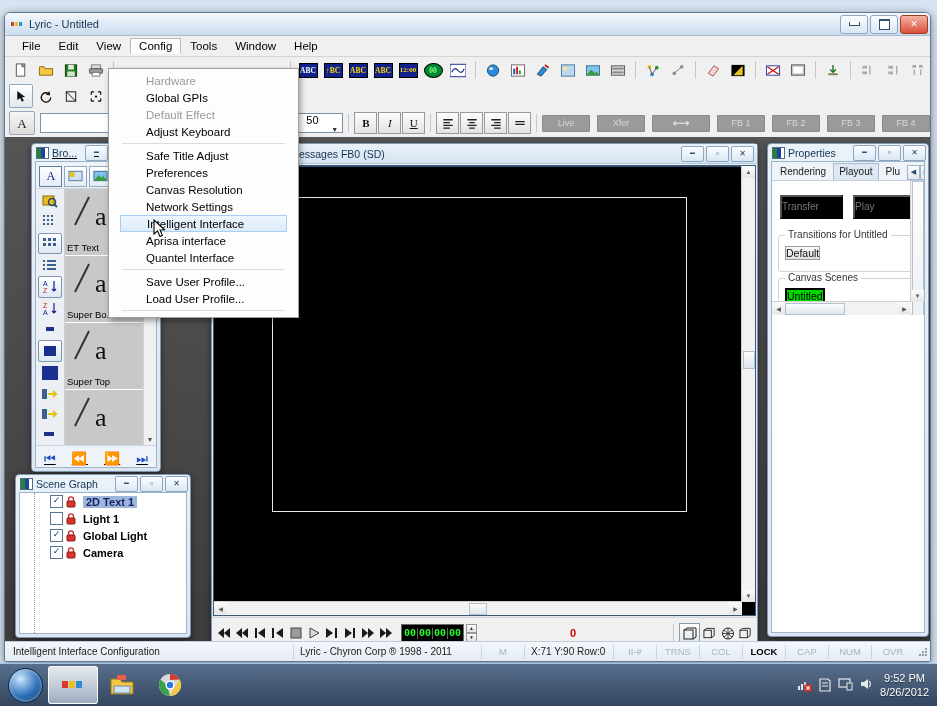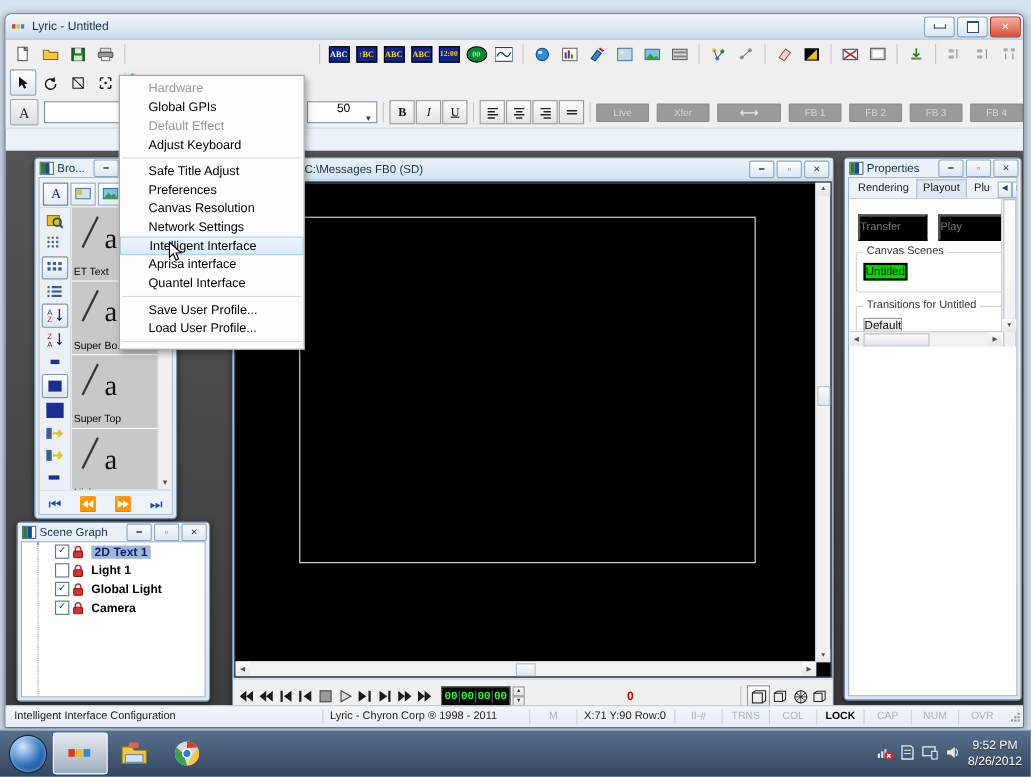--- a/index.html
+++ b/index.html
@@ -101,21 +101,21 @@
   .pico i{display:block;width:4px;height:100%;background:#1a46a0;}
   .ptitle{flex:1;white-space:nowrap;overflow:hidden;}
   .pbtns{display:flex;gap:2px;}
   .pbtn{
     width:21px;height:14px;border:1px solid #8ba7c4;border-radius:2px;
     background:linear-gradient(#fbfdff,#dbe7f4);
     display:flex;align-items:center;justify-content:center;font-size:8px;color:#24425f;
   }
   .pbody{flex:1;margin:0 3px 3px 3px;background:#fff;border:1px solid #9db3c8;overflow:hidden;position:relative;}
   
-  #browser{left:26px;top:6px;width:128px;height:327px;}
+  #browser{left:26px;top:6px;width:128px;height:327px;text-decoration:underline;}
   .br-top{height:24px;display:flex;align-items:center;gap:2px;padding:2px 0 0 3px;background:#eef3f9;border-bottom:1px solid #c9d6e2;}
   .br-top .sq{width:21px;height:19px;border:1px solid #93a9bf;background:linear-gradient(#fff,#e4ecf4);display:flex;align-items:center;justify-content:center;}
   .br-main{display:flex;height:calc(100% - 24px - 25px);}
   .br-side{width:28px;background:#eceff3;border-right:1px solid #c9d0d8;display:flex;flex-direction:column;align-items:center;padding-top:2px;gap:1px;overflow:hidden;}
   .br-side .si{width:22px;height:20px;display:flex;align-items:center;justify-content:center;font-size:9px;}
   .br-side .si.sel{border:1px solid #7f97af;background:linear-gradient(#fff,#dde7f1);border-radius:2px;}
   .br-list{flex:1;background:#fff;overflow:hidden;position:relative;}
   .br-item{height:66px;border-bottom:1px solid #fff;background:#c8c8c8;position:relative;}
   .br-item .thumb{position:absolute;left:8px;top:6px;width:42px;height:38px;}
   .br-item .cap{position:absolute;left:2px;bottom:2px;font-size:9.5px;color:#000;white-space:nowrap;}
@@ -190,21 +190,21 @@
   .orb{width:33px;height:33px;border-radius:50%;background:radial-gradient(circle at 35% 30%,#cfe8ff,#2b6fb8 55%,#10365f);border:1px solid #0c2b4c;box-shadow:0 0 4px rgba(255,255,255,.6) inset;}
   .tkitem{width:48px;height:36px;display:flex;align-items:center;justify-content:center;}
   .tkitem.active{background:linear-gradient(rgba(255,255,255,.85),rgba(225,238,250,.6));border:1px solid rgba(255,255,255,.9);border-radius:3px;}
   .tray{margin-left:auto;display:flex;align-items:center;gap:6px;padding-right:8px;color:#fff;}
   .clock{text-align:center;font-size:11px;color:#fff;line-height:14px;text-shadow:0 1px 1px rgba(0,0,0,.5);}
   
   .dropdown{
     position:absolute;left:103px;top:55px;width:167px;
     background:#fdfdfd;border:1px solid #a0a0a0;
     box-shadow:2px 3px 6px rgba(0,0,0,.35);
-    padding:3px 0;z-index:100;
+    padding:3px 11px;z-index:100;
   }
   .dd-item{height:17px;display:flex;align-items:center;padding-left:26px;font-size:11.5px;color:#000;}
   .dd-item.disabled{color:#9a9a9a;}
   .dd-item.hl{background:linear-gradient(#eef6fd,#dcebfa);border:1px solid #a8cef0;height:15px;}
   .dd-sep{height:1px;background:#dcdcdc;margin:3px 2px;}
   .cursor{position:absolute;left:148px;top:206px;z-index:200;pointer-events:none;}
 </style>
 </head>
 <body>
 
@@ -221,20 +221,29 @@
       <span class="wbtn">
           <span class="gl-min"></span>
         </span>
       <span class="wbtn">
           <span class="gl-max"></span>
         </span>
       <span class="wbtn close">✕</span>
     </span>
   </div>
 
+  <div class="menubar" id="menubar">
+      <span class="mi">File</span>
+      <span class="mi">Edit</span>
+      <span class="mi">View</span>
+      <span class="mi open">Config</span>
+      <span class="mi">Tools</span>
+      <span class="mi">Window</span>
+      <span class="mi">Help</span>
+    </div>
 
   <div class="tbwrap">
     <div class="tbrow">
       <span class="tbtn">
         <svg class="tico" viewBox="0 0 16 16">
             <rect x="3" y="1" width="9" height="13" fill="#fff" stroke="#555"></rect>
             <path d="M9 1 L12 4 L9 4 Z" fill="#ccc" stroke="#555"></path>
           </svg>
       </span>
       <span class="tbtn">
@@ -840,27 +849,27 @@
             <span class="pr-spin">
               <i>◀</i>
               <i>▶</i>
             </span>
           </div>
         <div class="pr-body">
           <div style="display:flex;gap:10px;padding:14px 8px 4px 8px;">
             <span class="blkbtn" style="width:62px">Transfer</span>
             <span class="blkbtn" style="width:62px">Play</span>
           </div>
+          <div class="group" style="margin-top:12px">
+            <span class="lg">Transitions for Untitled</span>
+            <span class="graybtn">Default</span>
+          </div>
           <div class="group">
             <span class="lg">Canvas Scenes</span>
             <span class="greenbtn">Untitled</span>
-          </div>
-          <div class="group" style="margin-top:12px">
-            <span class="lg">Transitions for Untitled</span>
-            <span class="graybtn">Default</span>
           </div>
           <div class="vsb" style="bottom:13px">
             <div class="sb-thumb" style="position:absolute;top:0;left:1px;width:10px;height:250px;"></div>
             <div class="sb-ar" style="position:absolute;bottom:0;">▼</div>
           </div>
           <div class="hsb">
             <div class="sb-ar" style="position:absolute;left:0;">◀</div>
             <div class="sb-thumb" style="position:absolute;left:13px;top:1px;width:58px;height:10px;"></div>
             <div class="sb-ar" style="position:absolute;right:0;">▶</div>
           </div>

